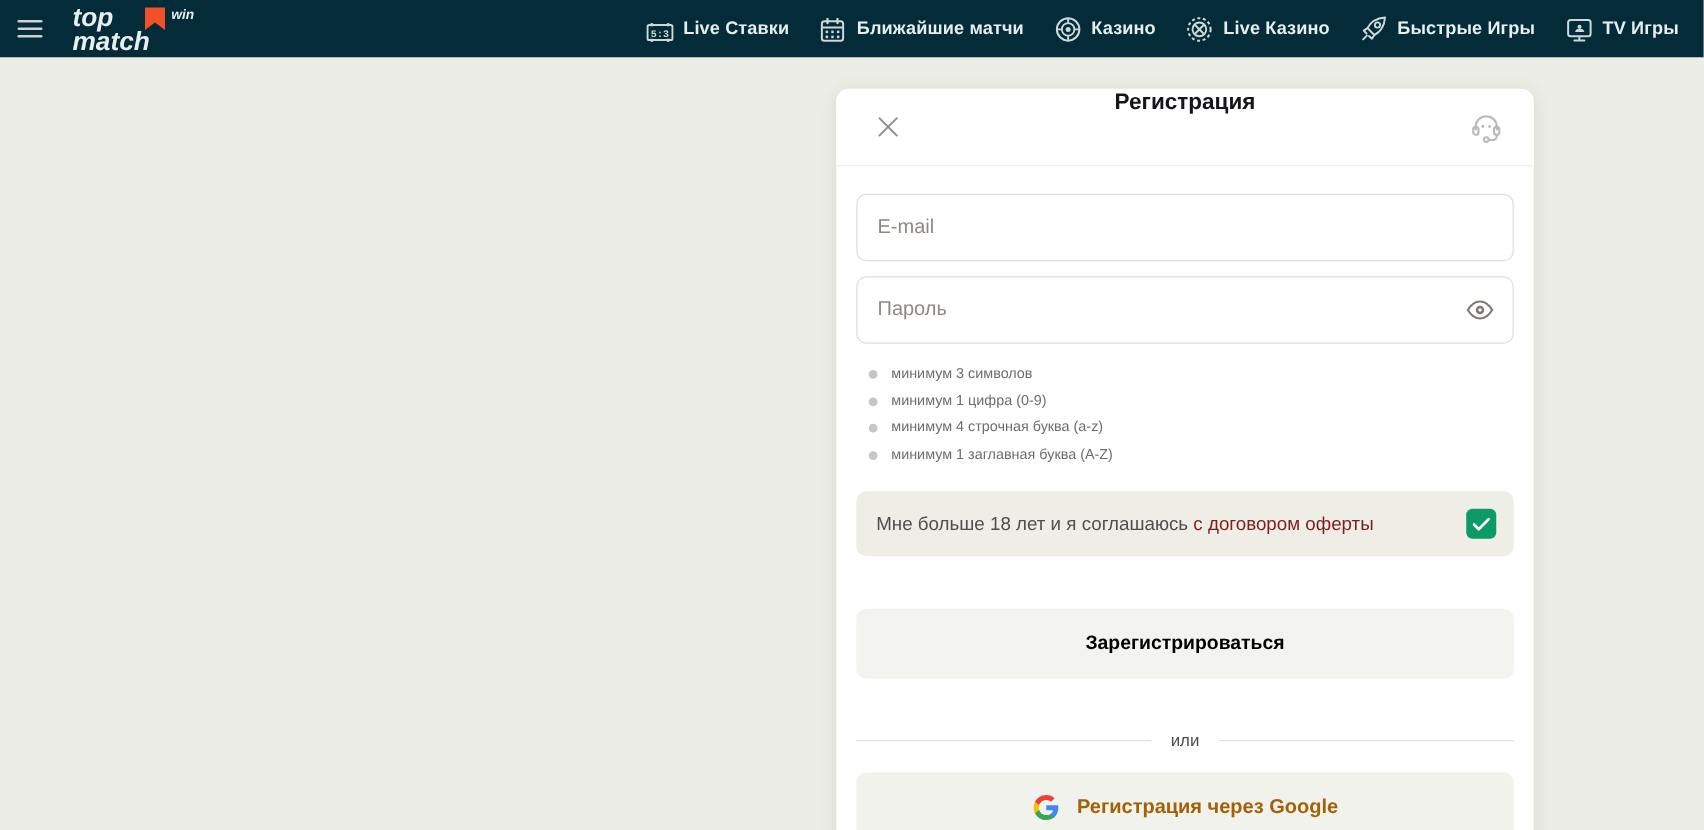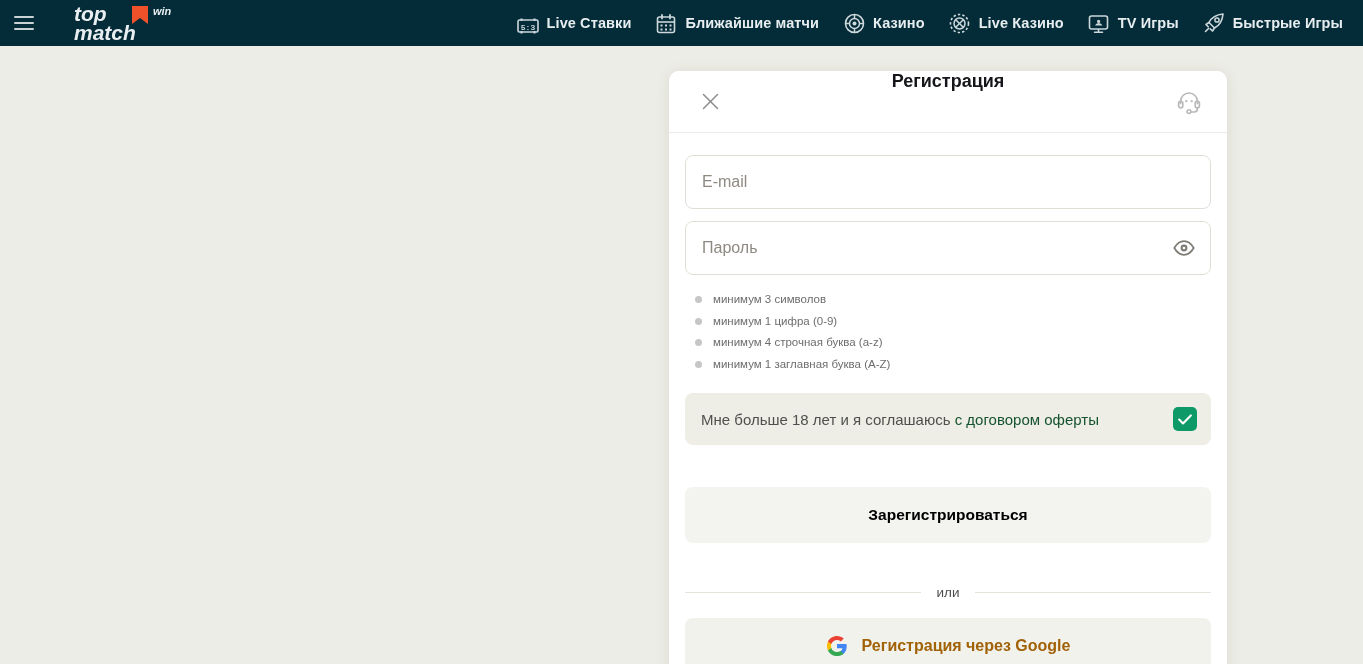--- a/index.html
+++ b/index.html
@@ -42,21 +42,21 @@
   .hamburger span {
     display: block;
     height: 2px;
     width: 100%;
     background: #c9d3d6;
     border-radius: 1px;
   }
 
   .logo {
     display: block;
-    margin-left: 28px;
+    margin-left: 12px;
     cursor: pointer;
     flex: 0 0 auto;
     line-height: 0;
   }
 
   .nav-items {
     margin-left: auto;
     display: flex;
     align-items: center;
     height: 100%;
@@ -217,21 +217,21 @@
     display: flex;
     align-items: center;
     justify-content: space-between;
     padding: 0 14px 0 16px;
   }
   .terms-text {
     font-size: 15px;
     color: #4f4f4f;
   }
   .terms-link {
-    color: #14532d;
+    color: #7f1d1d;
     cursor: pointer;
     text-decoration: none;
   }
   .checkbox {
     width: 24px;
     height: 24px;
     border-radius: 5px;
     background: #0d9a68;
     display: flex;
     align-items: center;
@@ -369,42 +369,42 @@
           <circle cx="10.5" cy="10.5" r="5.5" fill="none" stroke="#cdd8db" stroke-width="1.5"></circle>
           <line x1="7" y1="7" x2="14" y2="14" stroke="#cdd8db" stroke-width="1.5"></line>
           <line x1="14" y1="7" x2="7" y2="14" stroke="#cdd8db" stroke-width="1.5"></line>
         </svg>
       </span>
       <span>Live Казино</span>
     </div>
 
     <div class="nav-item">
       <span class="nav-icon">
+        <svg width="22" height="22" viewBox="0 0 22 22">
+          <path d="M20 2 C14 2.5 8.5 5.5 6 10.5 L11.5 16 C16.5 13.5 19.5 8 20 2 Z" fill="none" stroke="#cdd8db" stroke-width="1.6" stroke-linejoin="round"></path>
+          <circle cx="14" cy="8" r="2.1" fill="none" stroke="#cdd8db" stroke-width="1.5"></circle>
+          <path d="M6 10.5 L3 12.5 L5.2 14.8" fill="none" stroke="#cdd8db" stroke-width="1.6" stroke-linecap="round" stroke-linejoin="round"></path>
+          <path d="M11.5 16 L9.5 19 L7.2 16.8" fill="none" stroke="#cdd8db" stroke-width="1.6" stroke-linecap="round" stroke-linejoin="round"></path>
+          <line x1="5.5" y1="16.5" x2="2.5" y2="19.5" stroke="#cdd8db" stroke-width="1.6" stroke-linecap="round"></line>
+        </svg>
+      </span>
+      <span>Быстрые Игры</span>
+    </div>
+
+    <div class="nav-item">
+      <span class="nav-icon">
         <svg width="21" height="20" viewBox="0 0 21 20">
           <rect x="1.5" y="2" width="18" height="13" rx="2" fill="none" stroke="#cdd8db" stroke-width="1.6"></rect>
           <path d="M7 11.5 a4 4 0 0 1 7.5 0 Z" fill="#cdd8db"></path>
           <circle cx="10.6" cy="7.4" r="1.6" fill="#cdd8db"></circle>
           <line x1="10.5" y1="15" x2="10.5" y2="18" stroke="#cdd8db" stroke-width="1.6"></line>
           <line x1="6.5" y1="18.3" x2="14.5" y2="18.3" stroke="#cdd8db" stroke-width="1.6" stroke-linecap="round"></line>
         </svg>
       </span>
       <span>TV Игры</span>
-    </div>
-
-    <div class="nav-item">
-      <span class="nav-icon">
-        <svg width="22" height="22" viewBox="0 0 22 22">
-          <path d="M20 2 C14 2.5 8.5 5.5 6 10.5 L11.5 16 C16.5 13.5 19.5 8 20 2 Z" fill="none" stroke="#cdd8db" stroke-width="1.6" stroke-linejoin="round"></path>
-          <circle cx="14" cy="8" r="2.1" fill="none" stroke="#cdd8db" stroke-width="1.5"></circle>
-          <path d="M6 10.5 L3 12.5 L5.2 14.8" fill="none" stroke="#cdd8db" stroke-width="1.6" stroke-linecap="round" stroke-linejoin="round"></path>
-          <path d="M11.5 16 L9.5 19 L7.2 16.8" fill="none" stroke="#cdd8db" stroke-width="1.6" stroke-linecap="round" stroke-linejoin="round"></path>
-          <line x1="5.5" y1="16.5" x2="2.5" y2="19.5" stroke="#cdd8db" stroke-width="1.6" stroke-linecap="round"></line>
-        </svg>
-      </span>
-      <span>Быстрые Игры</span>
     </div>
 
   </nav>
 </header>
 
 <main class="page">
 
   <section class="modal">
 
     <div class="modal-header">

